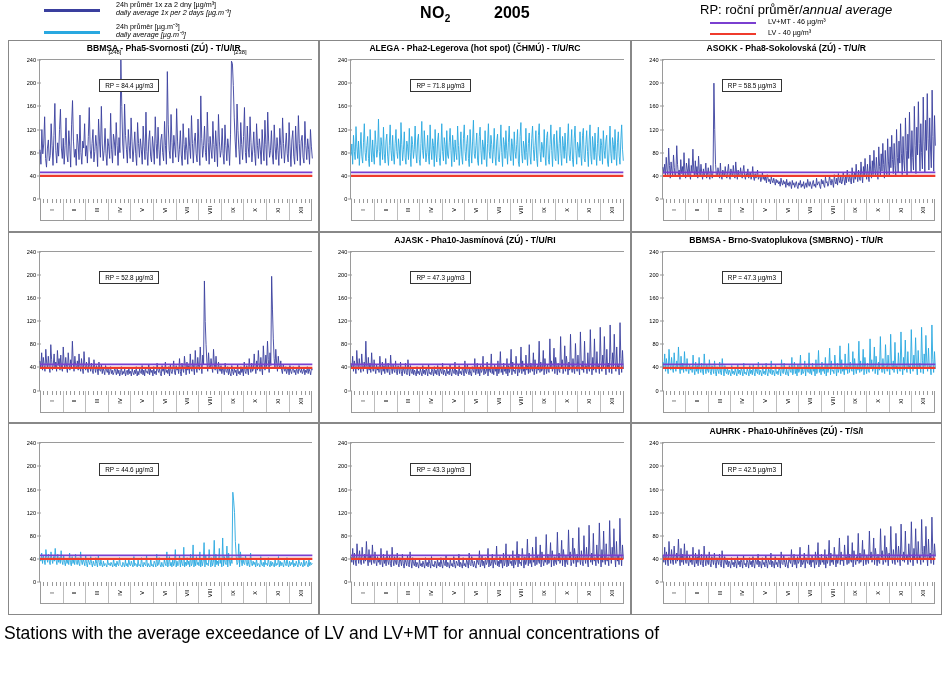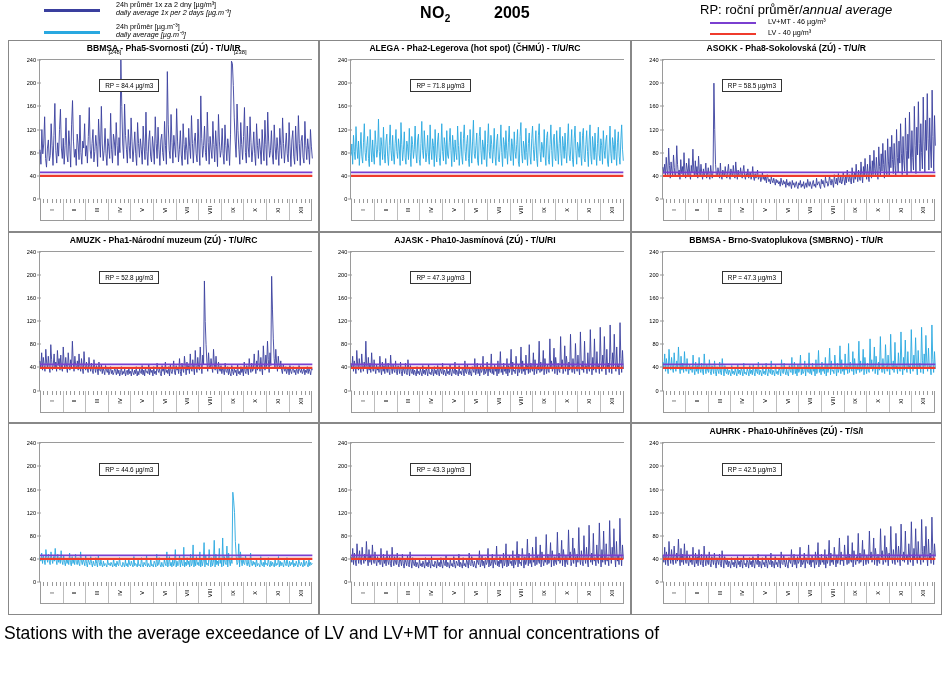--- a/index.html
+++ b/index.html
@@ -540,21 +540,20 @@
                 <div class="xtk" style="left: 90%;"></div>
               </div>
               <div class="xlab">XII</div>
             </div>
           </div>
         </div>
         <div class="rpbox" style="left: 22%; top: 20.4167px;">RP = 58.5 µg/m3</div>
       </div>
     </div>
     <div class="panel">
-      <div class="p-title">AMUZK - Pha1-Národní muzeum (ZÚ) - T/U/RC</div>
       <div class="plot">
         <div class="plotbox">
           <div class="yaxis">
             <div class="ytick" style="top: 100%;">0</div>
             <div class="ytickmark" style="top: 100%;"></div>
             <div class="ytick" style="top: 83.3333%;">40</div>
             <div class="ytickmark" style="top: 83.3333%;"></div>
             <div class="ytick" style="top: 66.6667%;">80</div>
             <div class="ytickmark" style="top: 66.6667%;"></div>
             <div class="ytick" style="top: 50%;">120</div>

